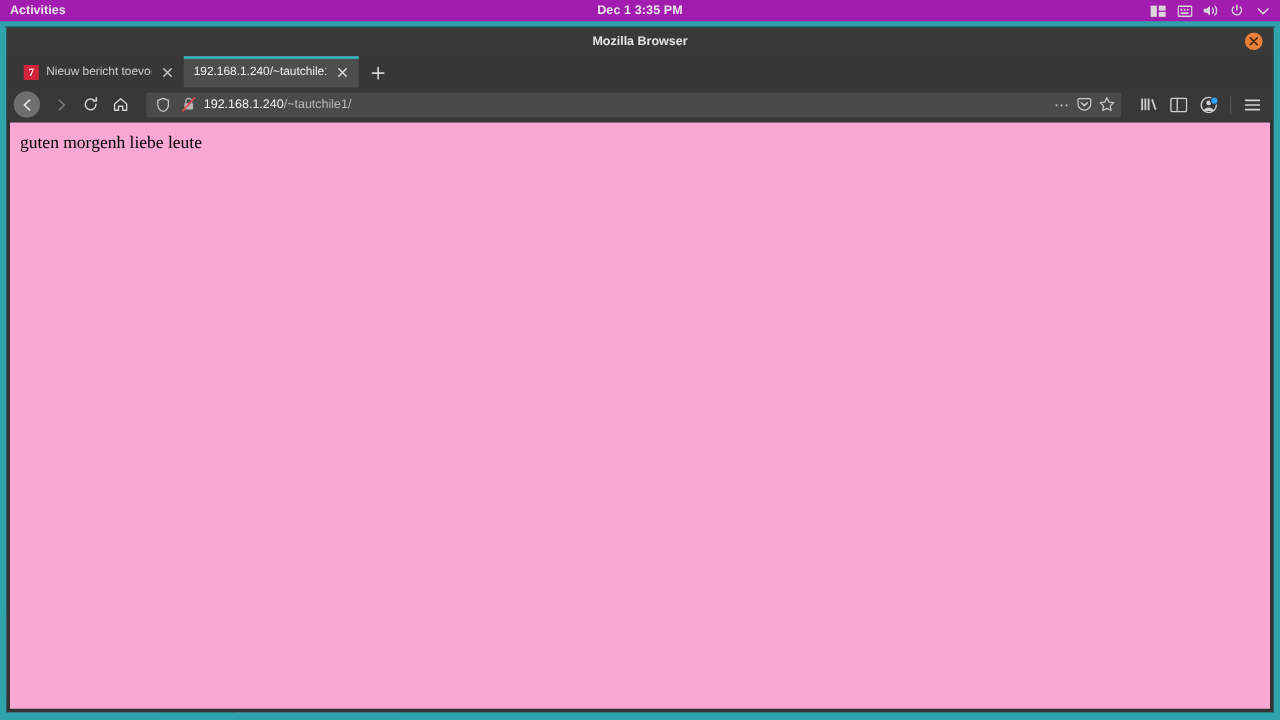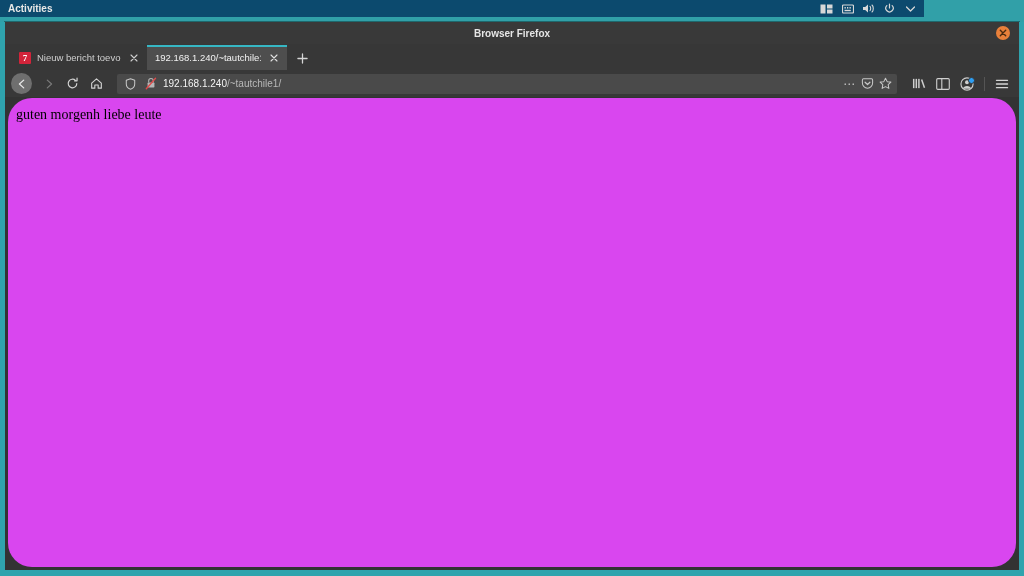--- a/index.html
+++ b/index.html
@@ -26,22 +26,22 @@
     transform: skewX(-32deg);
   }
   .bg-stripe.s1 { left: 8px;  top: 556px; width: 120px; height: 22px; }
   .bg-stripe.s2 { left: 190px; top: 556px; width: 130px; height: 22px; }
   .bg-stripe.s3 { left: -10px; top: 490px; width: 26px;  height: 70px; transform: skewY(0deg); }
 
   
   #topbar {
     position: absolute;
     left: 0; top: 0;
-    width: 924px; height: 17px;
-    background: #0c4a6e;
+    width: 1024px; height: 17px;
+    background: #a21caf;
     display: flex;
     align-items: center;
     color: #e8e8e7;
     font-size: 10px;
     font-weight: bold;
     z-index: 40;
   }
   #activities {
     padding: 0 10px 0 8px;
     height: 17px;
@@ -276,23 +276,22 @@
     margin: 0 4px;
   }
 
   
   #content {
     position: absolute;
     left: 3px;
     top: 76px;
     width: 1008px;
     height: 469px;
-    background: #d946ef;
+    background: #f9a8d4;
     overflow: hidden;
-    border-radius: 24px;
   }
   #page-text {
     font-family: "Liberation Serif", serif;
     font-size: 14px;
     color: #000000;
     padding: 8px 0 0 8px;
     line-height: 1.3;
   }
 
   
@@ -316,20 +315,23 @@
 
 <div id="win-edge-l"></div>
 <div id="win-edge-r"></div>
 <div id="win-edge-b"></div>
 
 <div id="topbar">
 
   <div id="activities">Activities</div>
 
 
+  <div id="clock">
+    <span>Dec 1  3:35 PM</span>
+  </div>
 
   <div id="tray">
     <div class="tray-ico">
       <svg width="13" height="10" viewBox="0 0 13 10">
         <rect x="0.5" y="0.5" width="5" height="9" fill="#d8d8d8"></rect>
         <rect x="7" y="0.5" width="5.5" height="4" fill="#d8d8d8"></rect>
         <rect x="7" y="5.5" width="5.5" height="4" fill="#d8d8d8"></rect>
       </svg>
     </div>
     <div class="tray-ico">
@@ -357,21 +359,21 @@
       <svg width="9" height="6" viewBox="0 0 9 6">
         <path d="M0.5 1L4.5 5L8.5 1" stroke="#d8d8d8" stroke-width="1.3" fill="none" stroke-linecap="round" stroke-linejoin="round"></path>
       </svg>
     </div>
   </div>
 </div>
 
 <div id="window">
 
   <div id="titlebar">
-    <div id="titlebar-title">Browser Firefox</div>
+    <div id="titlebar-title">Mozilla Browser</div>
     <div id="close-btn">
       <svg width="8" height="8" viewBox="0 0 8 8">
         <path d="M1.3 1.3 L6.7 6.7 M6.7 1.3 L1.3 6.7" stroke="#4a2a10" stroke-width="1.4" stroke-linecap="round"></path>
       </svg>
     </div>
   </div>
 
   <div id="tabstrip">
 
     <div class="tab inactive">

